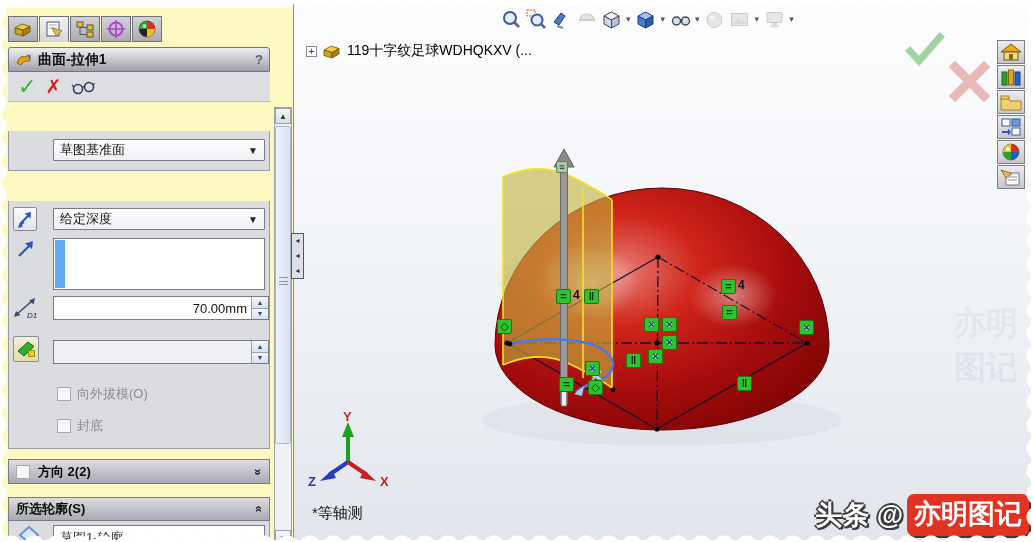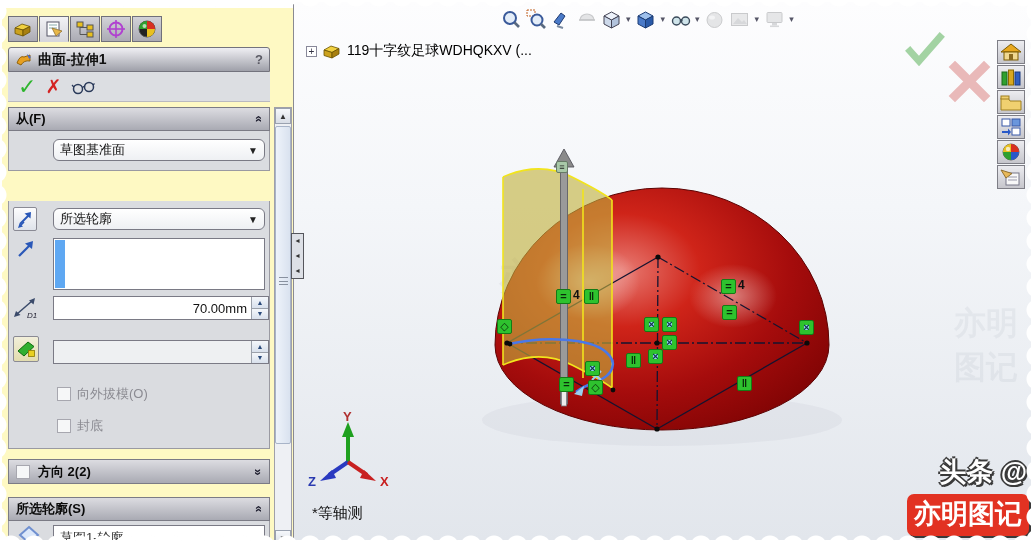--- a/index.html
+++ b/index.html
@@ -38,22 +38,22 @@
   
   #taskpane{position:absolute;left:997px;top:40px;z-index:5;display:flex;flex-direction:column;gap:1px;}
   .tpbtn{width:28px;height:24px;background:linear-gradient(180deg,#ececf0,#c6c6cc);
     border:1px solid #7e7e86;display:flex;align-items:center;justify-content:center;cursor:pointer;}
 
   
   #viewName{position:absolute;left:312px;top:504px;font-size:15px;font-weight:normal;color:#111;z-index:4;}
   #triad{position:absolute;left:300px;top:410px;z-index:4;}
 
   
-  #wmark{position:absolute;right:6px;bottom:8px;z-index:6;display:flex;align-items:flex-end;gap:6px;
-    font-size:27px;font-weight:bold;flex-direction:column;}
+  #wmark{position:absolute;right:6px;bottom:8px;z-index:6;display:flex;align-items:center;gap:6px;
+    font-size:27px;font-weight:bold;}
   #wmark .pre{color:#fff;text-shadow:-2px 0 0 #3a3a3a,2px 0 0 #3a3a3a,0 -2px 0 #3a3a3a,0 2px 0 #3a3a3a,2px 2px 0 #3a3a3a;}
   #wmark .brand{color:#fff;background:#e23222;padding:0 5px 2px 5px;border-radius:5px;
     box-shadow:0 0 0 2px #e23222,2px 2px 0 2px #3a3a3a;}
   .faintwm{position:absolute;color:#8b93a2;opacity:.10;font-weight:bold;z-index:2;pointer-events:none;}
 
   
   #panel{position:absolute;left:2px;top:8px;width:291px;height:538px;background:#fef9c3;z-index:10;}
   #tabbar{position:absolute;left:6px;top:8px;display:flex;gap:1px;}
   .pmtab{width:30px;height:26px;background:linear-gradient(180deg,#d2d2d8,#ababb4);
     border:1px solid #70707a;display:flex;align-items:center;justify-content:center;cursor:pointer;}
@@ -73,21 +73,21 @@
 
   .sechdr{position:absolute;left:6px;width:262px;height:24px;
     background:linear-gradient(180deg,#dcdce1,#a9aab3);border:1px solid #7b7b85;
     display:flex;align-items:center;padding:0 7px;font-size:13px;font-weight:bold;color:#0a0a0a;cursor:pointer;}
   .sechdr .chev{margin-left:auto;display:inline-block;font-weight:bold;color:#223;font-size:12px;}
   .chev.up{transform:rotate(-90deg);}
   .chev.down{transform:rotate(90deg);}
   .secbody{position:absolute;left:6px;width:262px;background:#dadce0;border:1px solid #9a9aa2;border-top:none;}
 
   .combo{position:absolute;height:22px;background:linear-gradient(180deg,#ffffff,#eef0f3);
-    border:1px solid #7a7a85;border-radius:6px;display:flex;align-items:center;
+    border:1px solid #7a7a85;border-radius:1px;display:flex;align-items:center;
     padding:0 6px;font-size:13px;color:#111;cursor:pointer;}
   .combo .car{margin-left:auto;font-size:10px;color:#222;}
 
   .sqbtn{position:absolute;width:24px;height:24px;background:linear-gradient(180deg,#fdfdfe,#dfe3ea);
     border:1px solid #8a8a94;border-radius:2px;display:flex;align-items:center;justify-content:center;cursor:pointer;}
 
   .listbox{position:absolute;background:#fff;border:1px solid #7a7a85;}
   .selstripe{position:absolute;left:1px;top:1px;bottom:1px;width:10px;background:#5fa8f2;}
 
   .numwrap{position:absolute;height:24px;background:#fff;border:1px solid #7a7a85;display:flex;}
@@ -449,42 +449,38 @@
         <svg width="26" height="18">
             <circle cx="8" cy="11" r="4.5" fill="none" stroke="#2a3a5a" stroke-width="1.5"></circle>
             <circle cx="19" cy="9" r="4.5" fill="none" stroke="#2a3a5a" stroke-width="1.5"></circle>
             <path d="M12.3,10 Q14,7.5 14.8,9" fill="none" stroke="#2a3a5a" stroke-width="1.3"></path>
             <line x1="3.8" y1="9" x2="2" y2="7" stroke="#2a3a5a" stroke-width="1.2"></line>
             <line x1="23" y1="7" x2="24.5" y2="5.5" stroke="#2a3a5a" stroke-width="1.2"></line>
           </svg>
       </span>
     </div>
 
-    <div class="sechdr" style="top:99px;">
-      <span>从(F)</span>
-      <span class="chev up">»</span>
-    </div>
     <div class="secbody" style="top:123px;height:40px;">
       <div class="combo" style="left:44px;top:8px;width:212px;">
         <span>草图基准面</span>
         <span class="car">▼</span>
       </div>
     </div>
 
     <div class="secbody" style="top:193px;height:248px;">
       <div class="sqbtn" style="left:4px;top:6px;">
         <svg width="20" height="20">
             <line x1="5" y1="15" x2="14" y2="6" stroke="#2a58b8" stroke-width="2"></line>
             <polygon points="16,3 15.5,9.5 9.5,4.5" fill="#2a58b8"></polygon>
             <line x1="9" y1="13" x2="5" y2="17" stroke="#2a58b8" stroke-width="1.6"></line>
             <polygon points="3,19 8,17.5 4.5,14.5" fill="#2a58b8"></polygon>
           </svg>
       </div>
       <div class="combo" style="left:44px;top:7px;width:212px;">
-        <span>所选轮廓</span>
+        <span>给定深度</span>
         <span class="car">▼</span>
       </div>
 
       <svg style="position:absolute;left:6px;top:38px;" width="22" height="22">
         <line x1="4" y1="17" x2="15" y2="6" stroke="#2a58b8" stroke-width="2.2"></line>
           <polygon points="18,2 17,10 10,4.5" fill="#2a58b8"></polygon>
       </svg>
       <div class="listbox" style="left:44px;top:37px;width:212px;height:52px;">
         <div class="selstripe"></div>
       </div>

